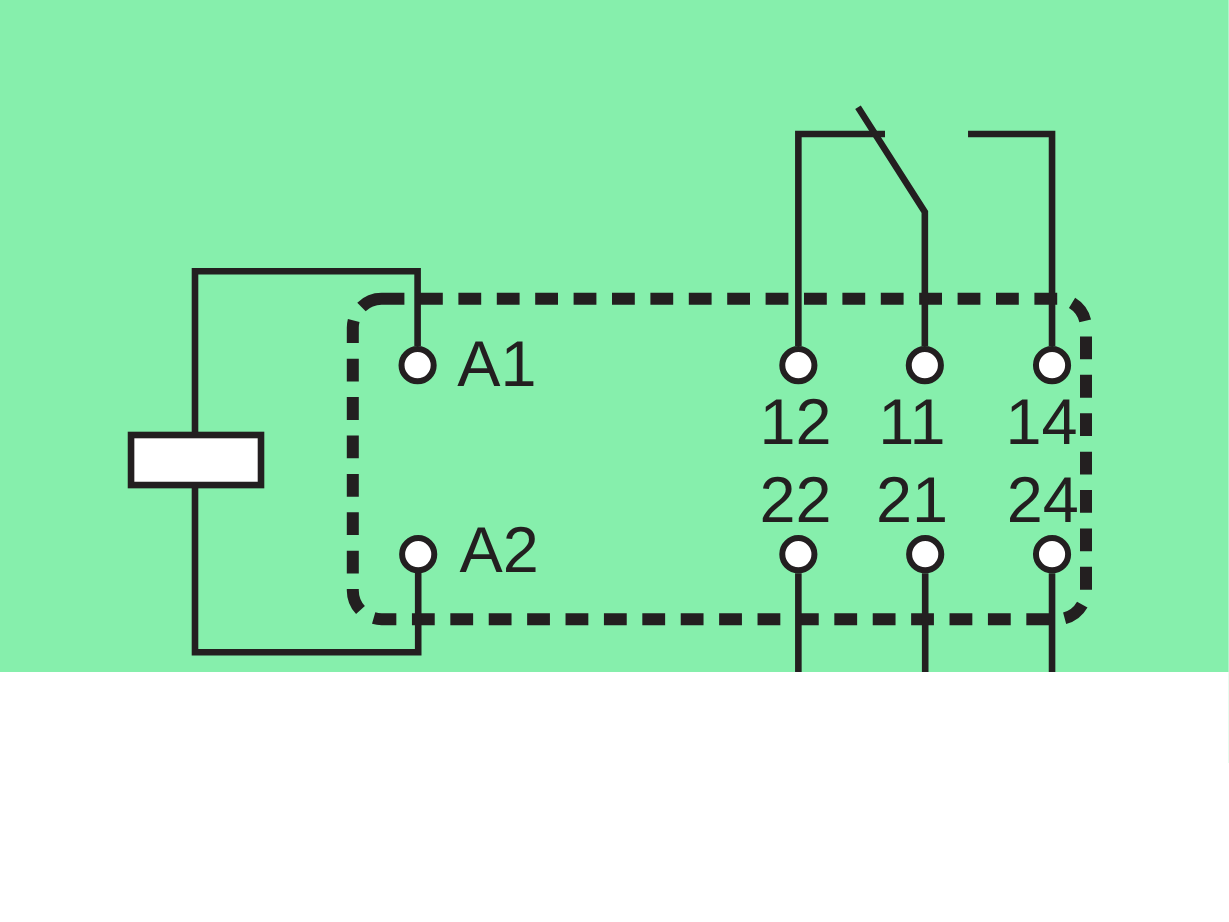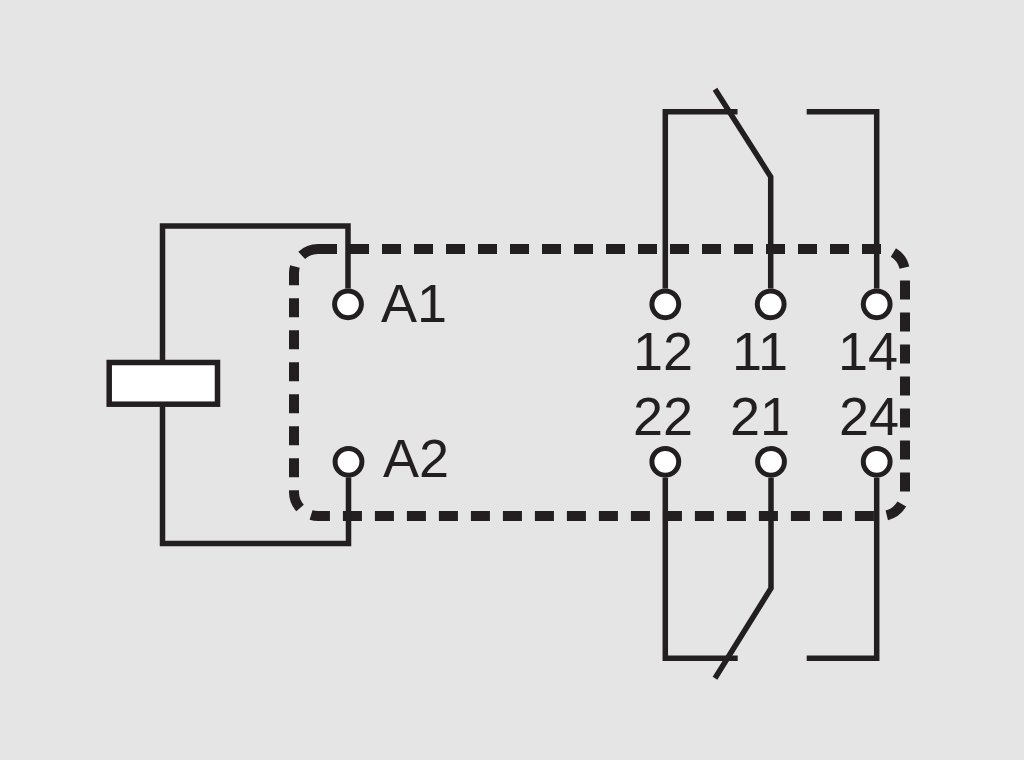--- a/index.html
+++ b/index.html
@@ -3,22 +3,22 @@
 <meta charset="utf-8">
 <style>
   html, body {
     margin: 0;
     padding: 0;
     background: #ffffff;
   }
   .page {
     position: relative;
     width: 1024px;
-    height: 760px;
-    background: #e5e5e5;
+    height: 560px;
+    background: #86efac;
     overflow: hidden;
   }
   svg.schematic {
     display: block;
     width: 1024px;
     height: 768px;
   }
   svg.schematic text {
     font-family: "Liberation Sans", "DejaVu Sans", sans-serif;
     font-size: 54px;

